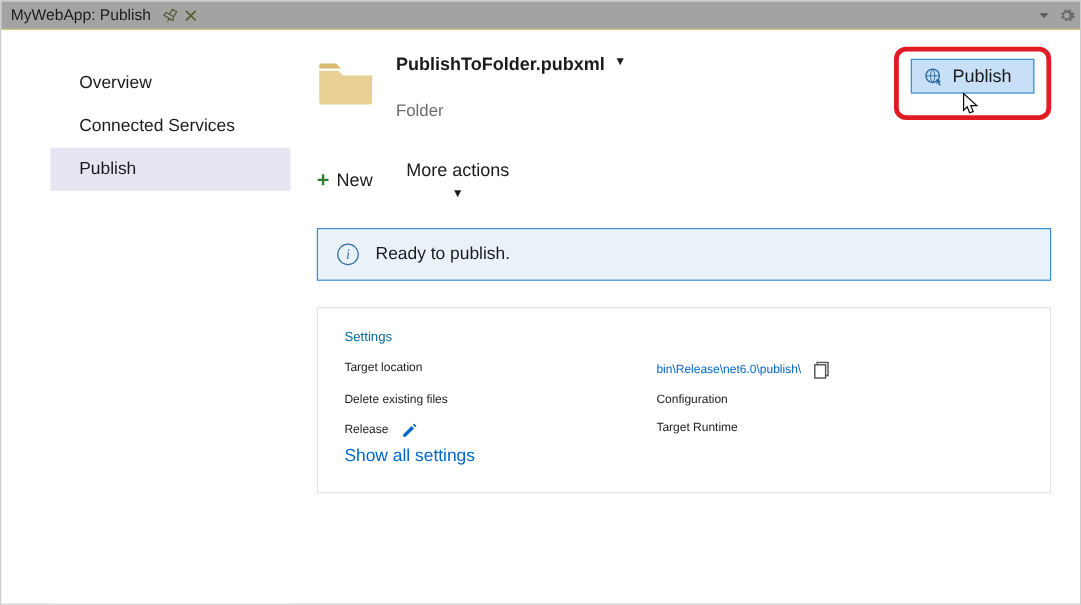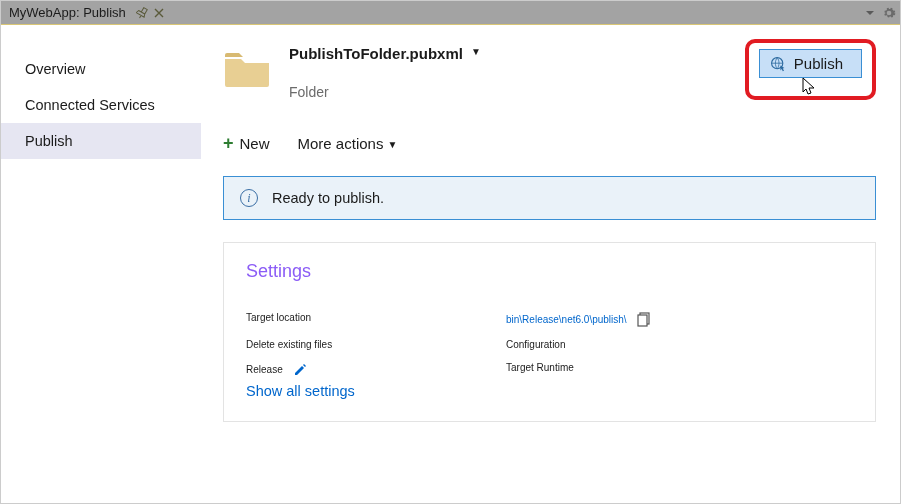--- a/index.html
+++ b/index.html
@@ -4,42 +4,42 @@
 <style>
   * { box-sizing: border-box; margin: 0; padding: 0; font-family: "Segoe UI", Arial, sans-serif; }
   body { background: #fff; width: 901px; height: 504px; overflow: hidden; border: 1px solid #ccc; }
   .titlebar { background: #a3a3a3; height: 24px; display: flex; align-items: center; padding: 0 4px 0 8px; font-size: 13px; color: #1b1b1b; border-bottom: 1px solid #d9c675; }
   .titlebar .title { flex: 0 0 auto; }
   .titlebar .tab-icons { display: flex; gap: 2px; margin-left: 10px; }
   .titlebar .spacer { flex: 1; }
   .titlebar .right-icons { display: flex; gap: 6px; align-items: center; }
   .titlebar svg { display: block; }
   .main { display: flex; height: calc(504px - 26px); }
-  .sidebar { width: 200px; background: #fff; padding-top: 26px; font-size: 14.5px; color: #1b1b1b; }
+  .sidebar { width: 200px; background: #fff; padding-top: 26px; font-size: 14.5px; color: #1b1b1b; margin-left: 41px; }
   .sidebar .item { padding: 10px 18px 10px 24px; cursor: pointer; }
   .sidebar .item.selected { background: #e6e6f2; }
   .content { flex: 1; padding: 20px 24px 10px 22px; font-size: 14.5px; color: #1b1b1b; position: relative; }
   .profile-row { display: flex; align-items: flex-start; }
   .folder-icon { width: 48px; height: 40px; flex: 0 0 auto; margin-top: 4px; }
   .profile-info { margin-left: 18px; flex: 0 0 auto; }
   .profile-name-row { display: flex; align-items: flex-start; gap: 8px; font-size: 15px; color: #1b1b1b; font-weight: bold; }
   .profile-sub { color: #6b6b6b; margin-top: 22px; font-size: 14px; }
   .profile-spacer { flex: 1; }
   .publish-highlight { border: 4px solid #e11b22; border-radius: 10px; padding: 6px 10px 18px 10px; margin-top: -6px; }
   .publish-btn { background: #c7dff7; border: 1px solid #3a8fd4; color: #1b1b1b; padding: 5px 18px 5px 10px; display: flex; align-items: center; gap: 8px; font-size: 15px; cursor: pointer; }
   .publish-btn svg { display: block; }
   .cursor-overlay { position: relative; left: 42px; top: -2px; height: 0; }
   .actions-row { display: flex; align-items: center; gap: 28px; margin-top: 34px; font-size: 15px; }
   .new-btn { display: flex; align-items: center; gap: 6px; cursor: pointer; color: #1b1b1b; }
   .new-btn .plus { color: #2e7d32; font-weight: bold; font-size: 18px; line-height: 1; }
-  .more-actions { display: flex; align-items: center; gap: 4px; cursor: pointer; }
+  .more-actions { display: flex; align-items: center; gap: 4px; cursor: pointer; flex-direction: column; }
   .status-banner { margin-top: 24px; border: 1px solid #3a8fd4; background: #eaf2f9; padding: 12px 16px; display: flex; align-items: center; gap: 14px; font-size: 14.5px; }
   .status-banner .info-ico { width: 18px; height: 18px; border: 1.5px solid #3a6ea5; border-radius: 50%; display: flex; align-items: center; justify-content: center; color: #3a6ea5; font-size: 12px; font-style: italic; font-family: Georgia, serif; }
   .settings-card { margin-top: 22px; border: 1px solid #e3e3e3; padding: 18px 22px 22px 22px; }
-  .settings-title { color: #8b5cf6; font-size: 18px; margin-bottom: 30px; }
+  .settings-title { color: #0369a1; font-size: 11px; margin-bottom: 14px; }
   .settings-grid { display: grid; grid-template-columns: 260px 1fr; row-gap: 12px; font-size: 10px; }
   .settings-grid .label { color: #1b1b1b; }
   .settings-grid .val { display: flex; align-items: center; gap: 10px; }
   .link { color: #0066cc; cursor: pointer; }
   .edit-ico svg, .copy-ico svg { display: block; cursor: pointer; }
   .show-all { margin-top: 6px; }
   .caret-down { font-size: 10px; position: relative; top: 1px; }
 </style>
 </head>
 <body>

